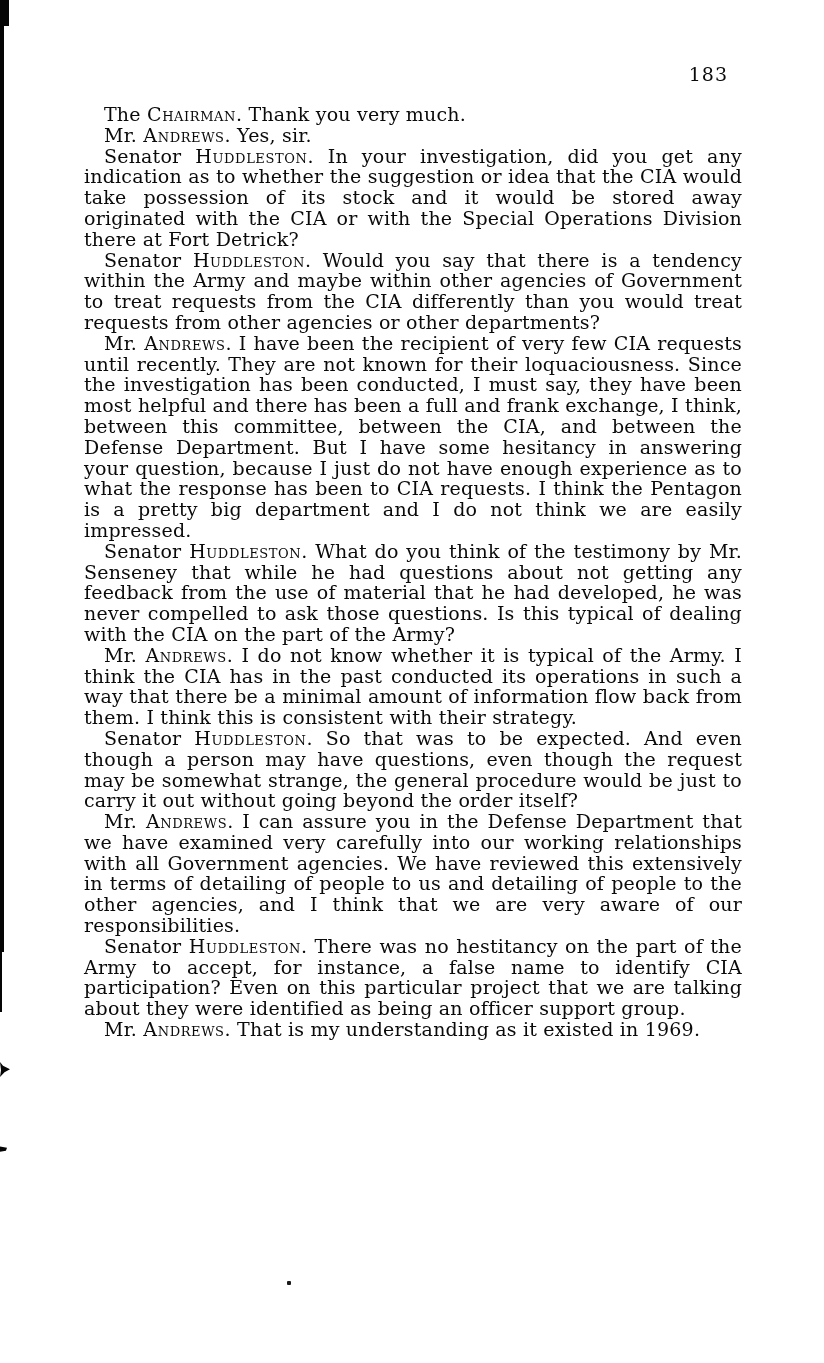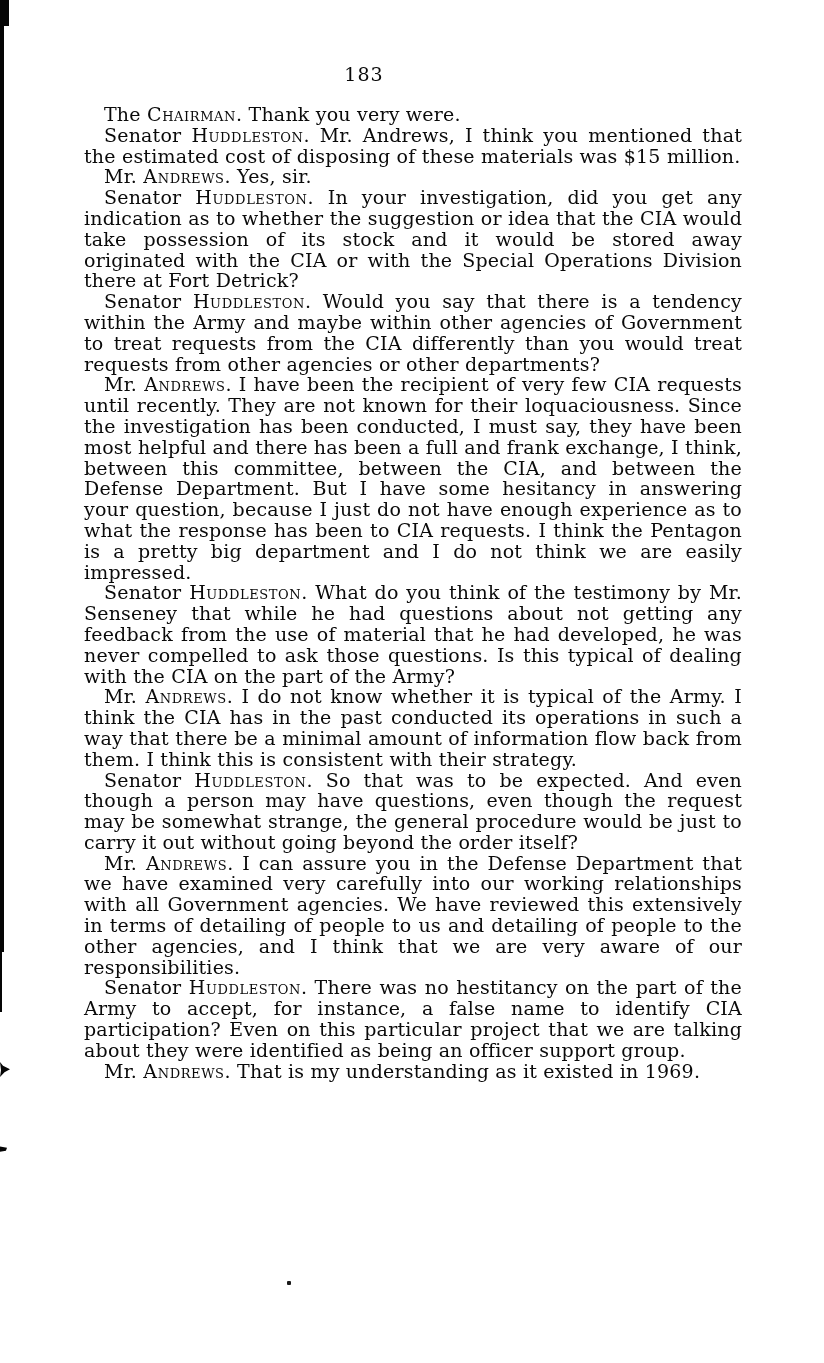--- a/index.html
+++ b/index.html
@@ -13,21 +13,21 @@
     background: #ffffff;
     overflow: hidden;
     font-family: "DejaVu Serif", "Liberation Serif", serif;
     color: #0a0a0a;
   }
   .page-number {
     position: absolute;
     top: 63px;
     left: 0;
     width: 728px;
-    text-align: center;
+    text-align: right;
     font-size: 19px;
     letter-spacing: 1px;
   }
   .testimony {
     position: absolute;
     top: 104px;
     left: 84px;
     width: 658px;
     font-size: 19px;
     line-height: 20.8px;
@@ -93,22 +93,21 @@
   <div class="scan-bar-cap"></div>
   <div class="scan-bar-main"></div>
   <div class="scan-bar-tail"></div>
   <div class="scan-mark-arrow"></div>
   <div class="scan-mark-dash"></div>
   <div class="scan-speck"></div>
 
   <div class="page-number">183</div>
 
   <div class="testimony">
-      <p class="para"><span>The </span><span class="speaker">Chairman</span><span>. Thank you very were.</span></p>
-      <p class="para"><span>Senator </span><span class="speaker">Huddleston</span><span>. Mr. Andrews, I think you mentioned that the estimated cost of disposing of these materials was $15 million.</span></p>
+      <p class="para"><span>The </span><span class="speaker">Chairman</span><span>. Thank you very much.</span></p>
       <p class="para"><span>Mr. </span><span class="speaker">Andrews</span><span>. Yes, sir.</span></p>
       <p class="para"><span>Senator </span><span class="speaker">Huddleston</span><span>. In your investigation, did you get any indication as to whether the suggestion or idea that the CIA would take possession of its stock and it would be stored away originated with the CIA or with the Special Operations Division there at Fort Detrick?</span></p>
       <p class="para"><span>Senator </span><span class="speaker">Huddleston</span><span>. Would you say that there is a tendency within the Army and maybe within other agencies of Government to treat requests from the CIA differently than you would treat requests from other agencies or other departments?</span></p>
       <p class="para"><span>Mr. </span><span class="speaker">Andrews</span><span>. I have been the recipient of very few CIA requests until recently. They are not known for their loquaciousness. Since the investigation has been conducted, I must say, they have been most helpful and there has been a full and frank exchange, I think, between this committee, between the CIA, and between the Defense Department. But I have some hesitancy in answering your question, because I just do not have enough experience as to what the response has been to CIA requests. I think the Pentagon is a pretty big department and I do not think we are easily impressed.</span></p>
       <p class="para"><span>Senator </span><span class="speaker">Huddleston</span><span>. What do you think of the testimony by Mr. Senseney that while he had questions about not getting any feedback from the use of material that he had developed, he was never compelled to ask those questions. Is this typical of dealing with the CIA on the part of the Army?</span></p>
       <p class="para"><span>Mr. </span><span class="speaker">Andrews</span><span>. I do not know whether it is typical of the Army. I think the CIA has in the past conducted its operations in such a way that there be a minimal amount of information flow back from them. I think this is consistent with their strategy.</span></p>
       <p class="para"><span>Senator </span><span class="speaker">Huddleston</span><span>. So that was to be expected. And even though a person may have questions, even though the request may be somewhat strange, the general procedure would be just to carry it out without going beyond the order itself?</span></p>
       <p class="para"><span>Mr. </span><span class="speaker">Andrews</span><span>. I can assure you in the Defense Department that we have examined very carefully into our working relationships with all Government agencies. We have reviewed this extensively in terms of detailing of people to us and detailing of people to the other agencies, and I think that we are very aware of our responsibilities.</span></p>
       <p class="para"><span>Senator </span><span class="speaker">Huddleston</span><span>. There was no hestitancy on the part of the Army to accept, for instance, a false name to identify CIA participation? Even on this particular project that we are talking about they were identified as being an officer support group.</span></p>
       <p class="para"><span>Mr. </span><span class="speaker">Andrews</span><span>. That is my understanding as it existed in 1969.</span></p>

